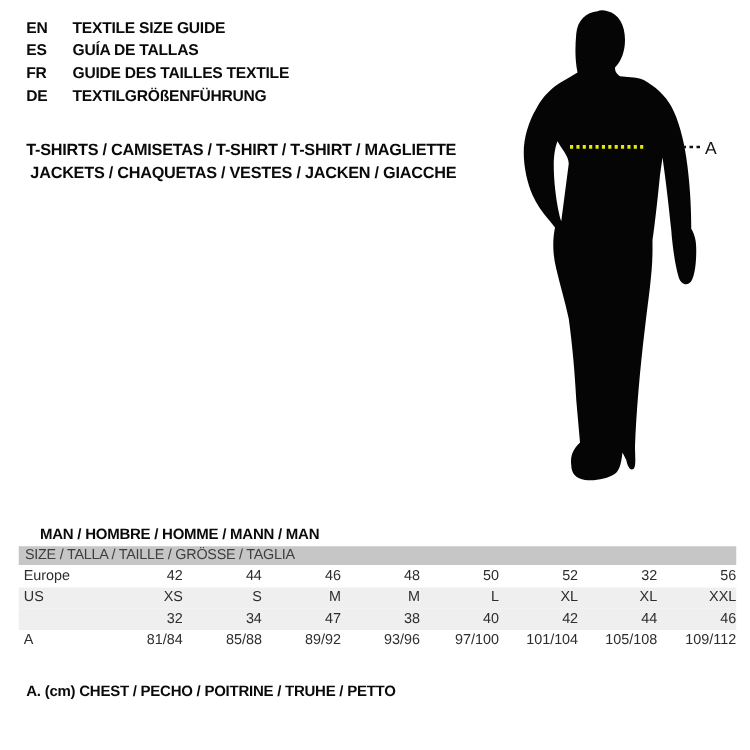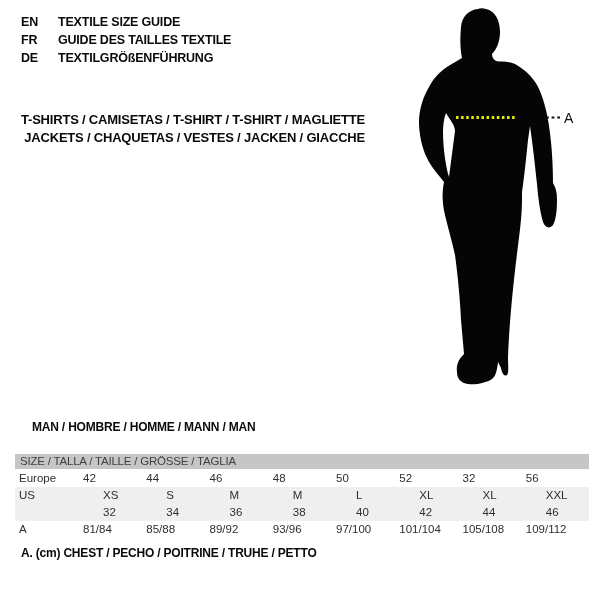--- a/index.html
+++ b/index.html
@@ -25,42 +25,46 @@
   .categories{position:absolute;left:21px;top:111px;text-align:right;}
   .category-line{font-size:13px;font-weight:bold;line-height:18px;letter-spacing:-0.2px;white-space:nowrap;}
 
   
   .figure-wrap{position:absolute;left:400px;top:0;width:200px;height:400px;}
 
   
   .section-title{position:absolute;left:32px;top:420px;font-size:12px;font-weight:bold;letter-spacing:-0.2px;}
 
   
-  .size-table{position:absolute;left:15px;top:454px;width:574px;}
+  .size-table{position:absolute;left:15px;top:437px;width:574px;}
   .table-header{
     height:15px;line-height:15px;background:var(--header-bg);
     padding-left:5px;font-size:11.5px;color:#3f3f3f;margin-bottom:1px;letter-spacing:-0.2px;
   }
   .table-row{display:flex;height:17px;line-height:17px;font-size:11.5px;color:var(--table-ink);}
   .table-row.shade{background:var(--stripe-bg);gap:20px;}
   .row-label{width:64px;padding-left:4px;text-align:left;}
-  .row-cell{flex:1;text-align:left;}
+  .row-cell{flex:1;text-align:right;}
 
   
   .footnote{position:absolute;left:21px;top:546px;font-size:12px;font-weight:bold;letter-spacing:-0.2px;}
 </style>
 </head>
 <body>
 
 <div class="canvas">
 
   <div class="lang-list" id="lang-list">
       <div class="lang-row">
         <span class="lang-code">EN</span>
         <span class="lang-title">TEXTILE SIZE GUIDE</span>
+      </div>
+      <div class="lang-row">
+        <span class="lang-code">ES</span>
+        <span class="lang-title">GUÍA DE TALLAS</span>
       </div>
       <div class="lang-row">
         <span class="lang-code">FR</span>
         <span class="lang-title">GUIDE DES TAILLES TEXTILE</span>
       </div>
       <div class="lang-row">
         <span class="lang-code">DE</span>
         <span class="lang-title">TEXTILGRÖßENFÜHRUNG</span>
       </div>
     </div>
@@ -123,21 +127,21 @@
           <span class="row-cell">M</span>
           <span class="row-cell">L</span>
           <span class="row-cell">XL</span>
           <span class="row-cell">XL</span>
           <span class="row-cell">XXL</span>
         </div>
         <div class="table-row shade">
           <span class="row-label"></span>
           <span class="row-cell">32</span>
           <span class="row-cell">34</span>
-          <span class="row-cell">36</span>
+          <span class="row-cell">47</span>
           <span class="row-cell">38</span>
           <span class="row-cell">40</span>
           <span class="row-cell">42</span>
           <span class="row-cell">44</span>
           <span class="row-cell">46</span>
         </div>
         <div class="table-row">
           <span class="row-label">A</span>
           <span class="row-cell">81/84</span>
           <span class="row-cell">85/88</span>

